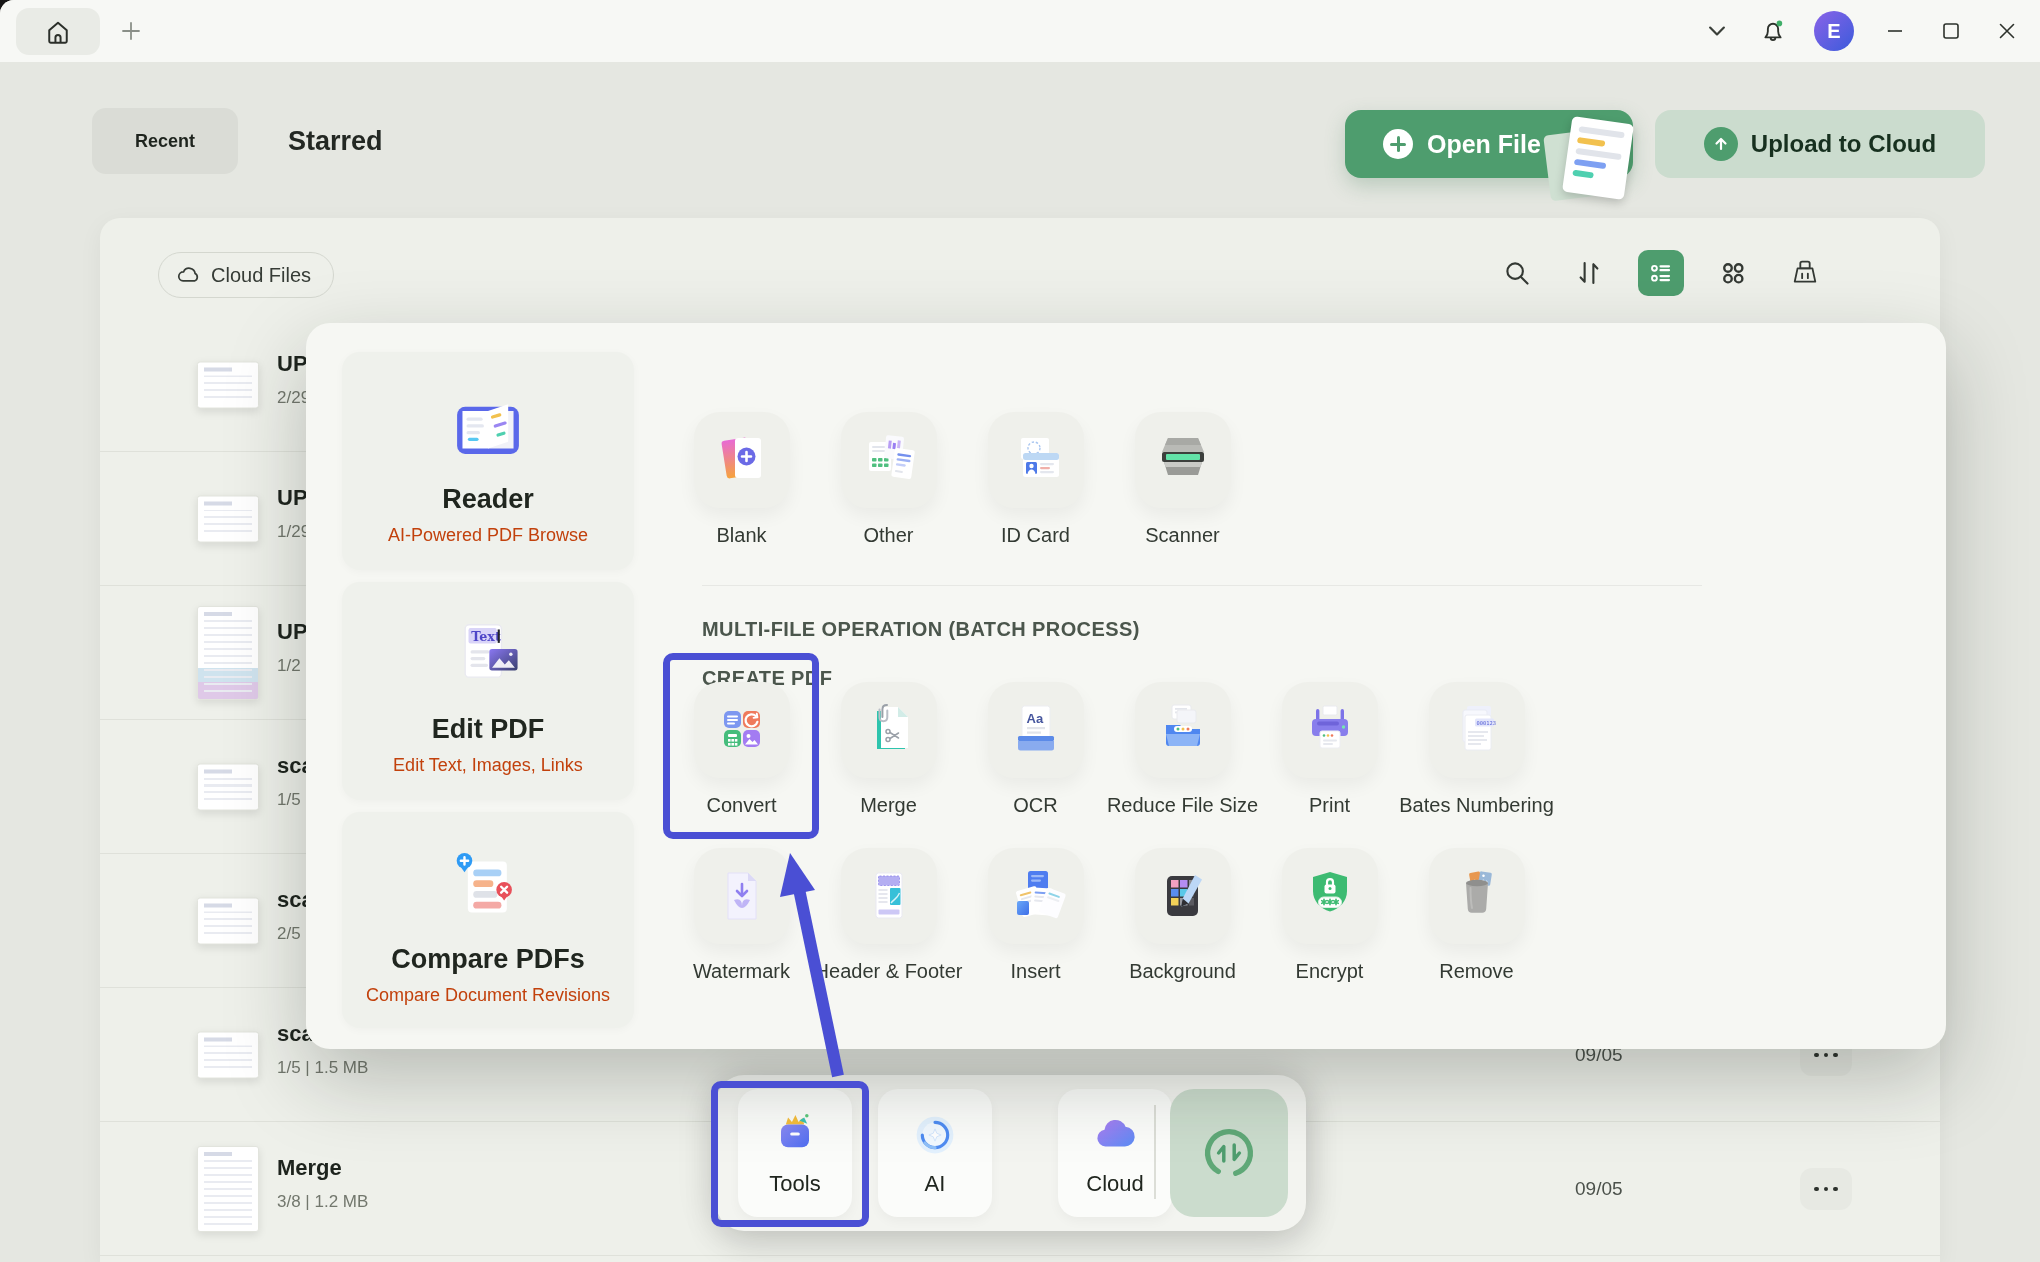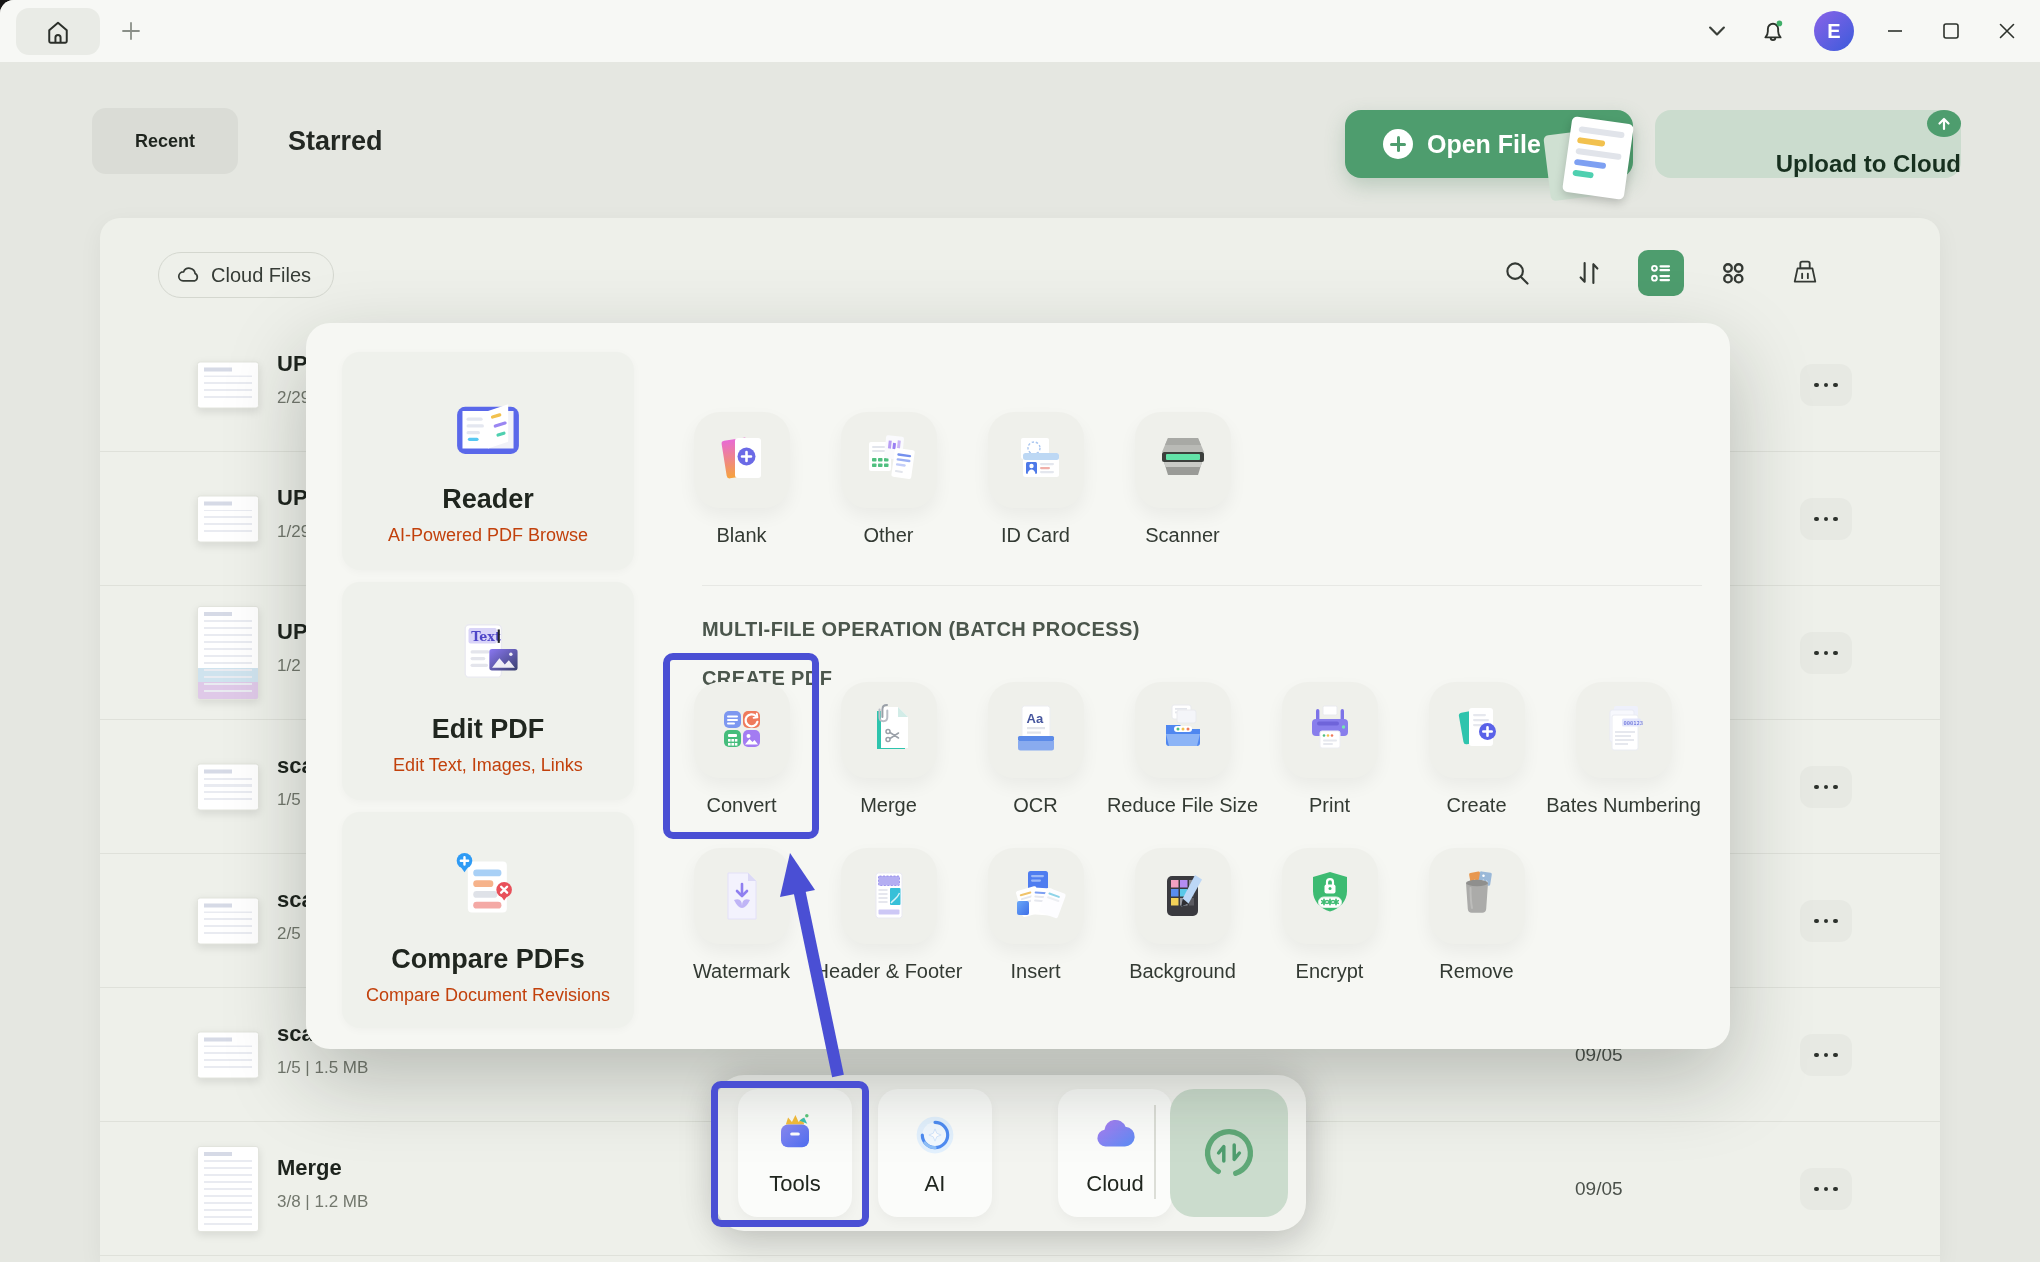--- a/index.html
+++ b/index.html
@@ -24,21 +24,21 @@
   .plus-circle::before,.plus-circle::after { content:""; position:absolute; background:var(--green); border-radius:2px; }
   .plus-circle::before { left:7px; right:7px; top:13.5px; height:3px; }
   .plus-circle::after { top:7px; bottom:7px; left:13.5px; width:3px; }
   .papers { position:absolute; right:-4px; top:6px; width:96px; height:84px; pointer-events:none; }
   .paper-b { position:absolute; left:6px; top:16px; width:58px; height:66px; background:#cfe0d2; border-radius:5px; transform:rotate(-7deg); }
   .paper-f { position:absolute; left:26px; top:4px; width:62px; height:76px; background:#fff; border-radius:5px; transform:rotate(8deg); box-shadow:0 4px 10px rgba(0,0,0,.18); padding:9px 8px; display:flex; flex-direction:column; gap:5px; }
   .paper-f i { display:block; height:6px; border-radius:3px; background:#e1e4ea; }
   .paper-f i.y { background:#f2c14e; width:60%; }
   .paper-f i.b { background:#7ea0f2; width:70%; }
   .paper-f i.t { background:#4fd0b0; width:45%; }
-  .btn-upload { position:absolute; left:1655px; top:110px; width:306px; height:68px; background:#cbdcce; border-radius:16px; display:flex; align-items:flex-end; justify-content:center; gap:13px; color:#17301f; font-size:24px; font-weight:bold; cursor:pointer;flex-direction:column; }
+  .btn-upload { position:absolute; left:1655px; top:110px; width:330px; height:68px; background:#cbdcce; border-radius:16px; display:flex; align-items:center; justify-content:center; gap:13px; color:#17301f; font-size:24px; font-weight:bold; cursor:pointer; }
   .up-circle { width:34px; height:34px; border-radius:50%; background:var(--green); display:flex; align-items:center; justify-content:center; }
 
   
   .listcard { position:absolute; left:100px; top:218px; width:1840px; bottom:0; background:#eef0ea; border-radius:20px 20px 0 0; box-shadow:0 6px 24px rgba(0,0,0,.05); }
   .chip { position:absolute; left:58px; top:34px; height:46px; padding:0 22px 0 16px; border:1.5px solid #d4d7cf; border-radius:23px; display:flex; align-items:center; gap:10px; font-size:20px; color:#363c36; cursor:pointer; }
   .fl-icons { position:absolute; right:112px; top:32px; display:flex; align-items:center; gap:26px; }
   .fl-btn { width:46px; height:46px; display:flex; align-items:center; justify-content:center; border-radius:10px; cursor:pointer; }
   .fl-btn.active { background:var(--green); }
   .rows { position:absolute; left:0; right:0; top:100px; }
   .frow { position:relative; height:134px; border-bottom:1px solid #dfe1da; }
@@ -48,21 +48,21 @@
   .thumb.landscape { width:62px; height:47px; }
   .thumb.portrait  { width:62px; height:86px; }
   .thumb.portrait-color { width:62px; height:94px; background:linear-gradient(#fff 66%,#cfe3ee 66% 82%,#dfc9e8 82%); }
   .f-title { position:absolute; left:177px; top:33px; font-size:22px; font-weight:bold; color:#1d231d; white-space:nowrap; }
   .f-meta  { position:absolute; left:177px; top:70px; font-size:17px; color:#72776d; white-space:nowrap; }
   .f-date  { position:absolute; left:1475px; top:56px; font-size:19px; color:#4b514b; }
   .more-btn { position:absolute; left:1700px; top:46px; width:52px; height:42px; background:#e7e9e3; border-radius:12px; display:flex; align-items:center; justify-content:center; gap:5px; cursor:pointer; }
   .more-btn b { width:4.5px; height:4.5px; border-radius:50%; background:#2c312c; }
 
   
-  .panel { position:absolute; left:306px; top:323px; width:1424px; height:726px; background:#f6f7f3; border-radius:24px; box-shadow:0 30px 80px rgba(25,30,25,.25); z-index:20; }
+  .panel { position:absolute; left:306px; top:323px; width:1640px; height:726px; background:#f6f7f3; border-radius:24px; box-shadow:0 30px 80px rgba(25,30,25,.25); z-index:20; }
   .pcard { position:absolute; left:36px; width:292px; background:#eff1ec; border-radius:18px; display:flex; flex-direction:column; align-items:center; cursor:pointer; box-shadow:0 2px 8px rgba(0,0,0,.03); }
   .pcard-ico { width:86px; height:86px; margin-top:32px; }
   .pcard-ico svg { width:100%; height:100%; }
   .pcard-title { margin-top:14px; font-size:27px; font-weight:bold; color:#20261f; }
   .pcard-sub { margin-top:10px; font-size:18px; color:#c2410c; }
   .sec-title { position:absolute; left:396px; font-size:20px; font-weight:bold; color:#4b564c; letter-spacing:.4px; }
   .tile-row { position:absolute; left:362px; display:flex; }
   .cell { width:147px; display:flex; flex-direction:column; align-items:center; cursor:pointer; }
   .tile { width:96px; height:96px; border-radius:26px; background:#eff0eb; box-shadow:0 8px 18px rgba(0,0,0,.05); display:flex; align-items:center; justify-content:center; }
   .tico { width:64px; height:64px; }
@@ -527,36 +527,20 @@
                 <circle cx="34" cy="37.5" r="1.3" fill="#ef7a5c"></circle>
                 <rect x="25" y="41.5" width="14" height="2" rx="1" fill="#e6e8ee"></rect>
                 <rect x="25" y="45" width="10" height="2" rx="1" fill="#e6e8ee"></rect>
               </svg></div>
           </div>
           <div class="tlabel">Print</div>
         </div>
         <div class="cell">
           <div class="tile">
             <div class="tico"><svg viewBox="0 0 64 64" fill="none">
-                <g transform="rotate(-10 27 29)">
-                  <rect x="16" y="13" width="21" height="32" rx="3" fill="#2ec4ad"></rect>
-                </g>
-                <rect x="24" y="10" width="24" height="38" rx="3" fill="#fff"></rect>
-                <rect x="28" y="16" width="13" height="2.2" rx="1.1" fill="#e6e8ee"></rect>
-                <rect x="28" y="21" width="16" height="2.2" rx="1.1" fill="#e6e8ee"></rect>
-                <rect x="28" y="26" width="11" height="2.2" rx="1.1" fill="#e6e8ee"></rect>
-                <circle cx="42.5" cy="33.5" r="8.5" fill="#5a62e8"></circle>
-                <path d="M42.5 29.3v8.4M38.3 33.5h8.4" stroke="#fff" stroke-width="2.6" stroke-linecap="round"></path>
-              </svg></div>
-          </div>
-          <div class="tlabel">Create</div>
-        </div>
-        <div class="cell">
-          <div class="tile">
-            <div class="tico"><svg viewBox="0 0 64 64" fill="none">
                 <rect x="22" y="8" width="24" height="32" rx="2" fill="#eef0fb"></rect>
                 <rect x="18" y="12" width="24" height="32" rx="2" fill="#f7f8fd" stroke="#e9ebf4"></rect>
                 <rect x="20" y="17" width="26" height="35" rx="2" fill="#fff" stroke="#eaecf2"></rect>
                 <rect x="30" y="20.5" width="19" height="8" rx="1.5" fill="#e3e6fb"></rect>
                 <text x="31.5" y="26.8" font-size="5.4" font-family="DejaVu Sans Mono,monospace" fill="#5862d8">000123</text>
                 <rect x="23" y="33" width="20" height="2" fill="#e6e8ee"></rect>
                 <rect x="23" y="37" width="16" height="2" fill="#e6e8ee"></rect>
                 <rect x="23" y="41" width="19" height="2" fill="#e6e8ee"></rect>
                 <rect x="23" y="45" width="13" height="2" fill="#e6e8ee"></rect>
               </svg></div>

